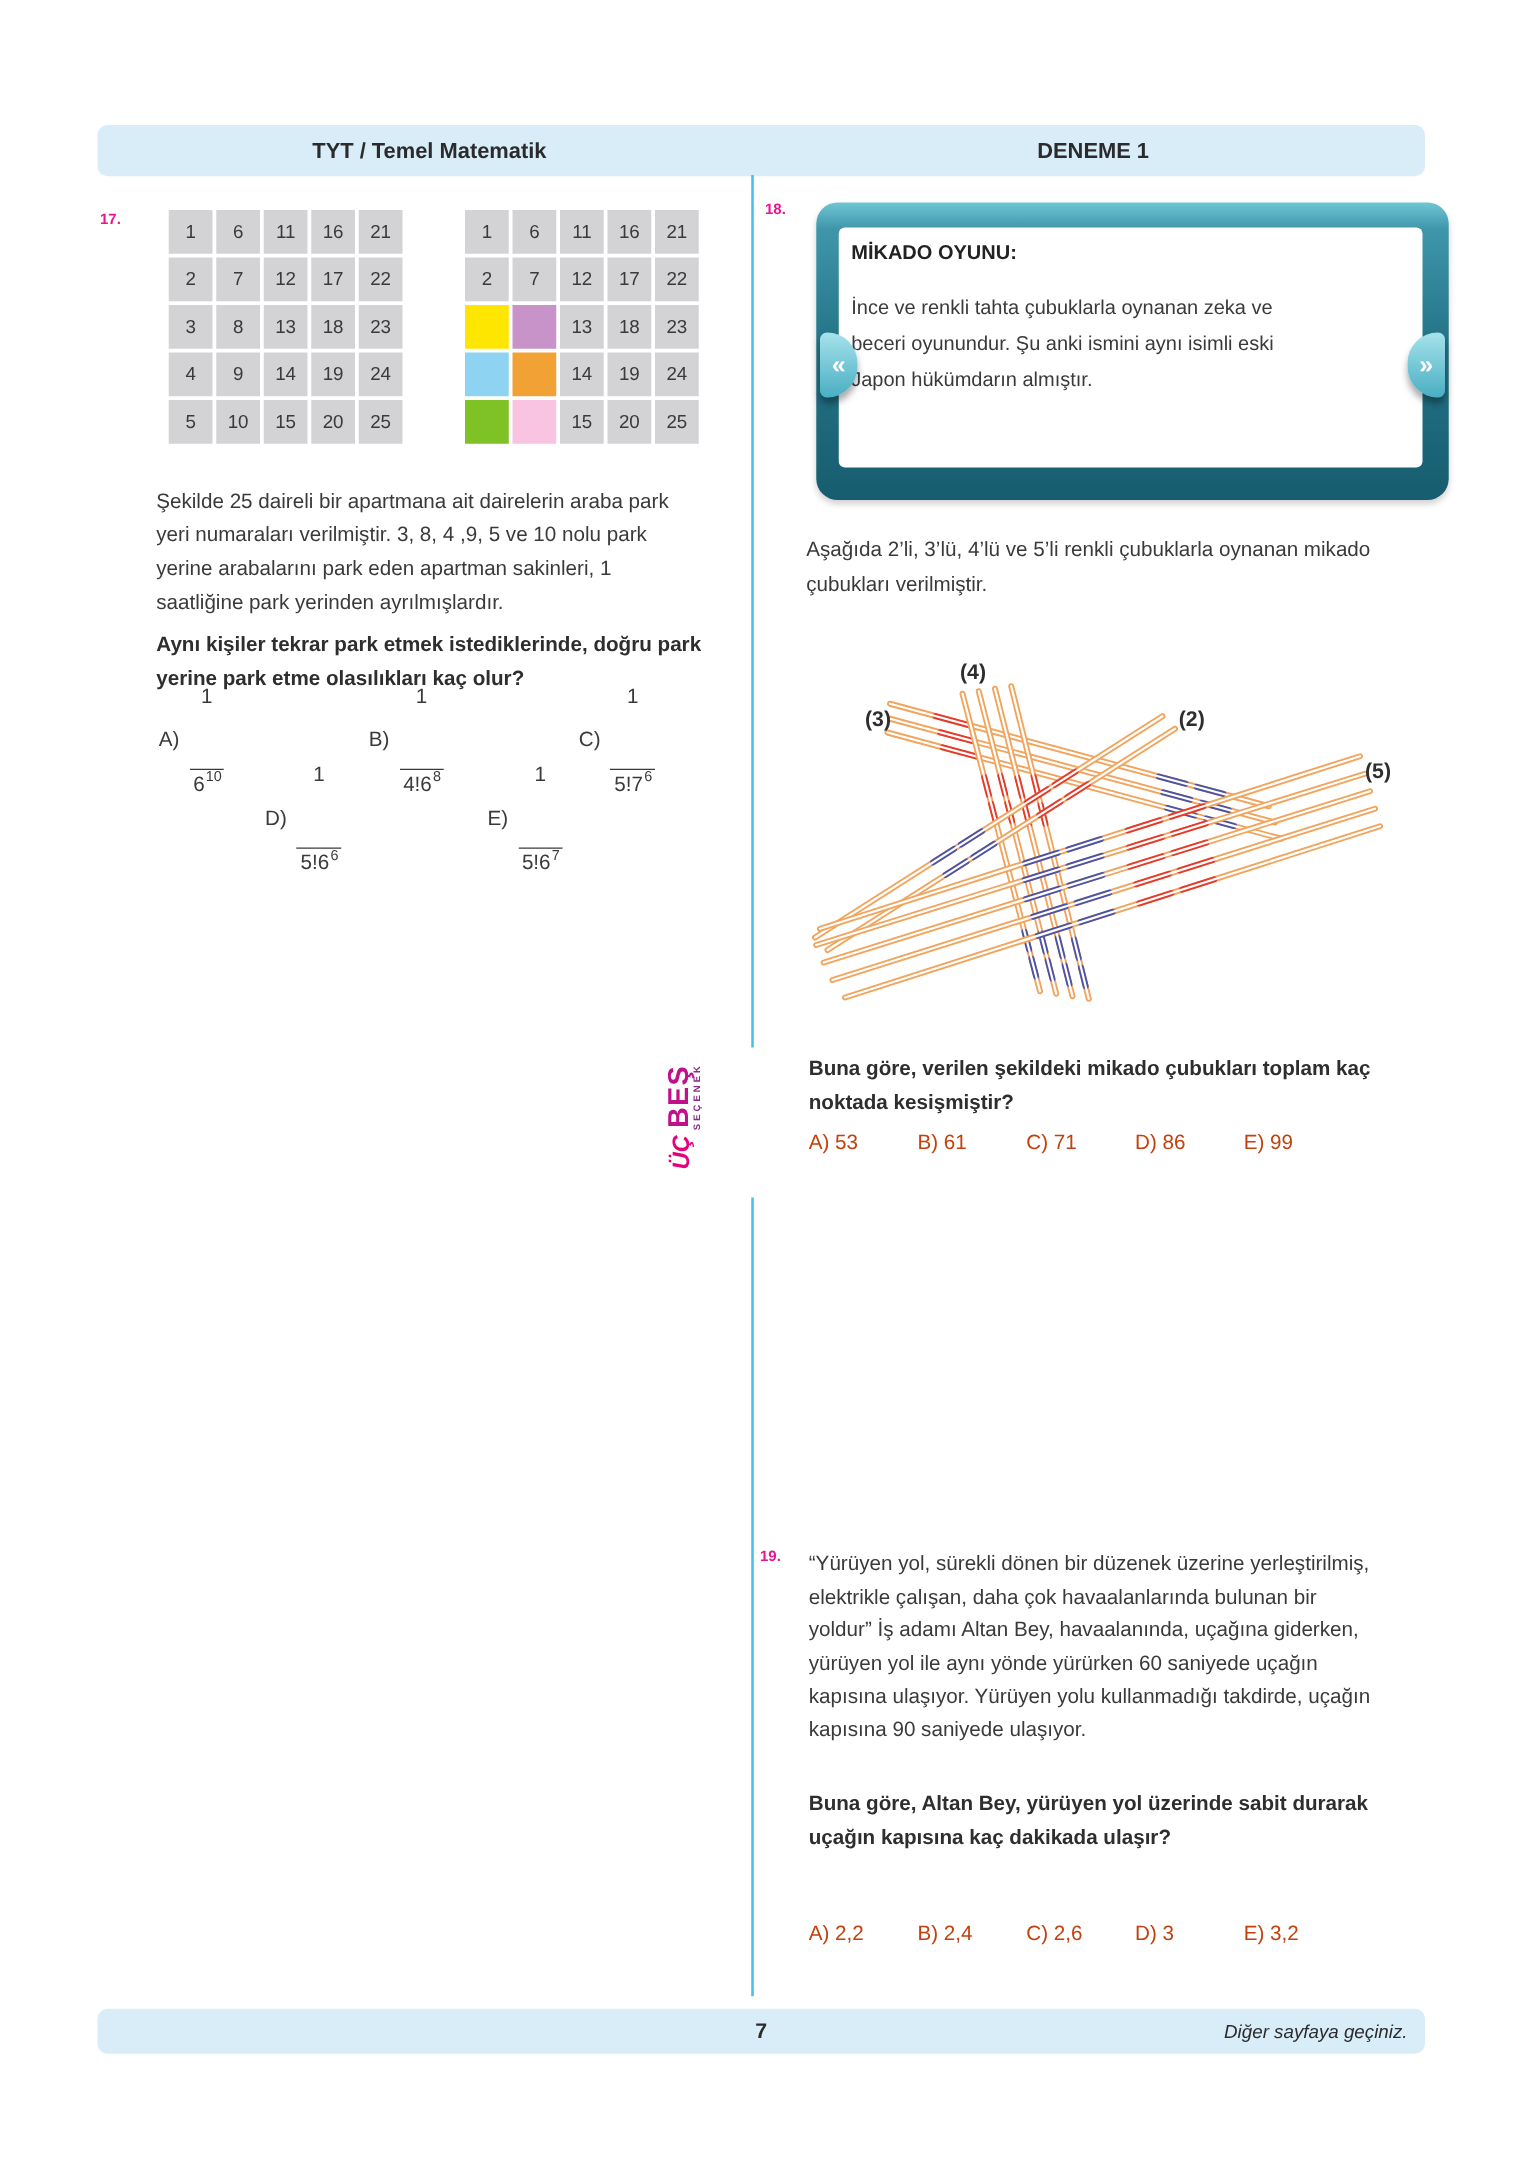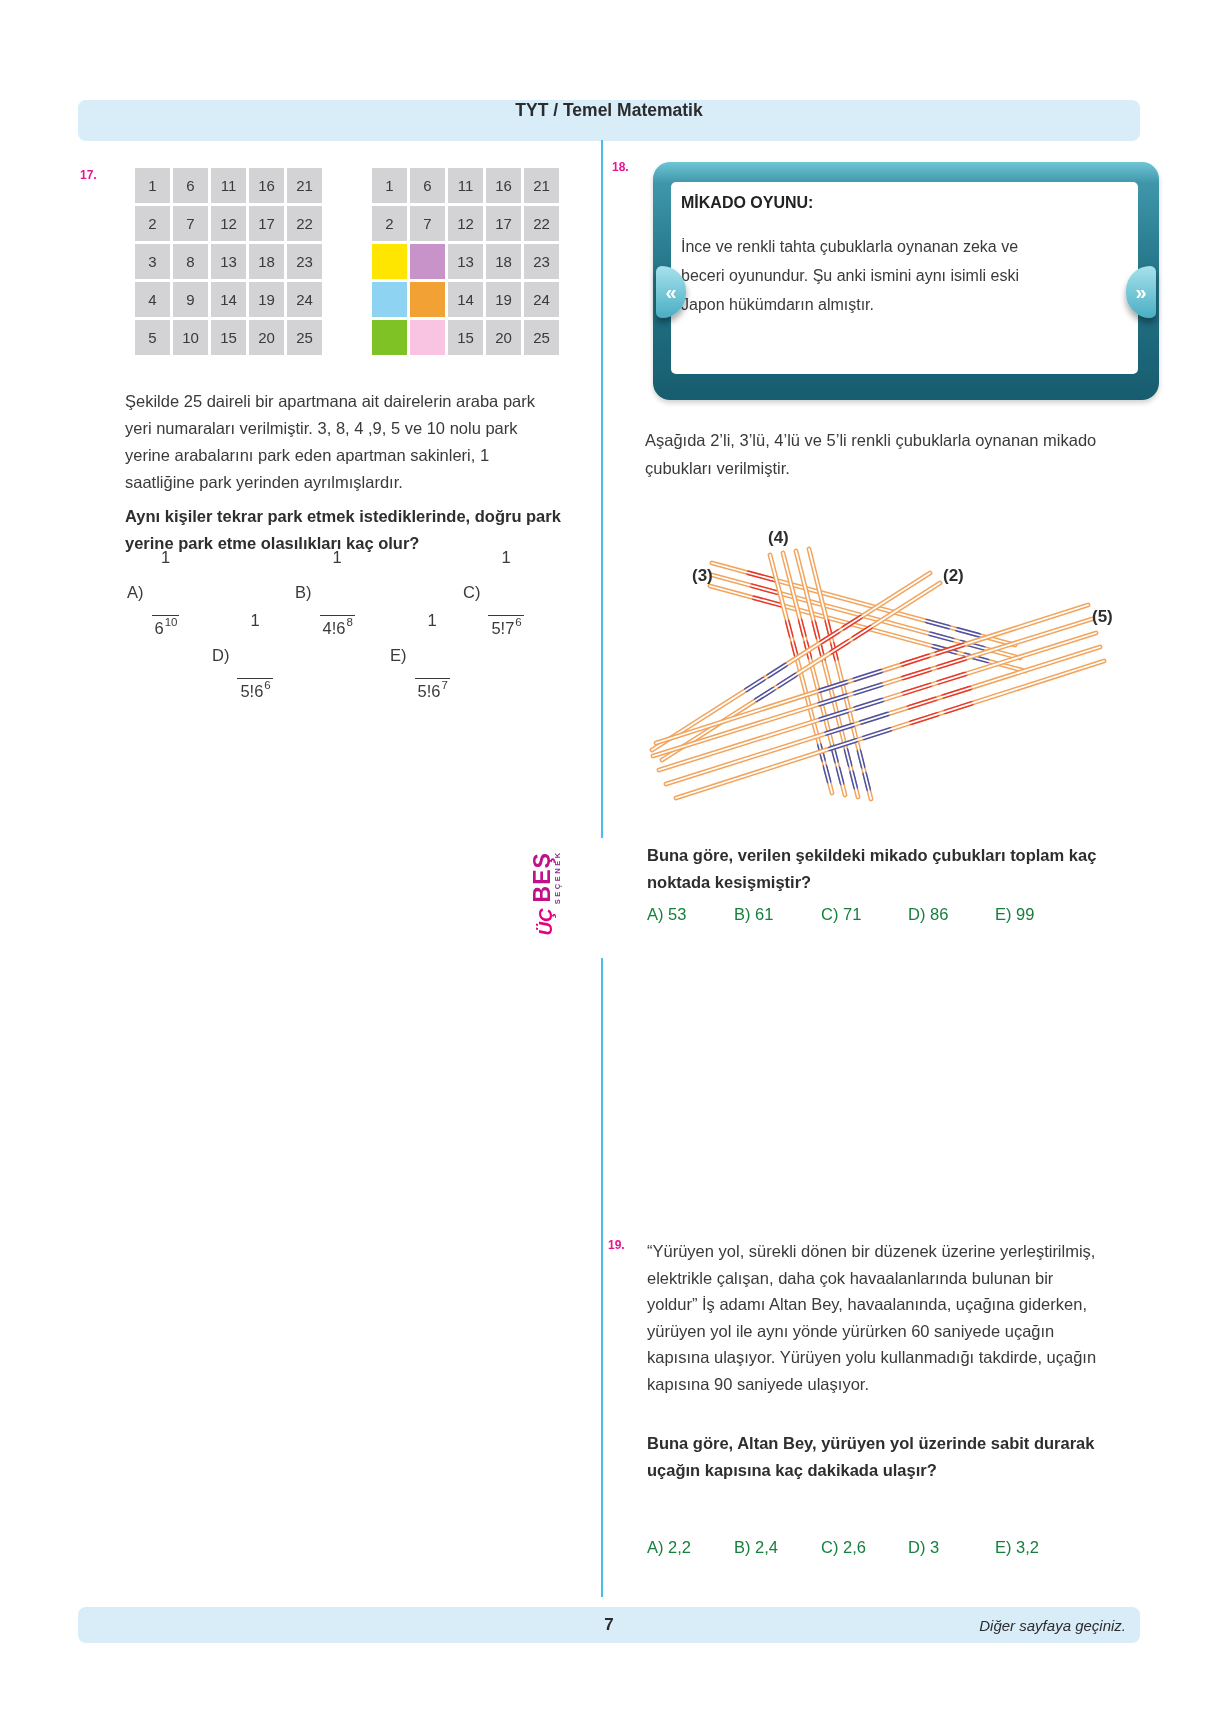--- a/index.html
+++ b/index.html
@@ -1,20 +1,20 @@
 <!DOCTYPE html>
 <html><head>
 <meta charset="utf-8">
 <style>
   html,body{margin:0;padding:0;background:#fff;}
   .page{position:relative;width:1218px;height:1729px;background:#ffffff;overflow:hidden;
         font-family:"Liberation Sans",sans-serif;color:#3a3a3c;}
   
   .bar{position:absolute;left:78px;width:1062px;background:#d8edf8;border-radius:8px;}
-  .header{top:100px;height:41px;display:flex;align-items:center;flex-direction:column;}
+  .header{top:100px;height:41px;display:flex;align-items:center;}
   .header .half{flex:1;text-align:center;font-weight:bold;font-size:17.5px;color:#2b2b2d;}
   .footer{top:1607px;height:36px;display:flex;align-items:center;}
   .footer .pageno{position:absolute;left:0;right:0;text-align:center;font-weight:bold;font-size:17px;color:#2b2b2d;}
   .footer .note{position:absolute;right:14px;font-style:italic;font-size:15px;color:#2b2b2d;}
   
   .divider{position:absolute;left:601px;width:2px;background:#45bfe8;}
   .div-top{top:140px;height:698px;}
   .div-bottom{top:958px;height:639px;}
   
   .qnum{position:absolute;font-weight:bold;font-size:12px;color:#eb1390;}
@@ -26,21 +26,21 @@
   .gcell{background:#d3d3d5;display:flex;align-items:center;justify-content:center;
          font-size:15px;color:#3a3a3c;}
   
   .q17opts{position:absolute;left:127px;top:548px;width:420px;height:130px;}
   .fopt{position:absolute;display:flex;align-items:center;gap:8px;font-size:16.5px;color:#3a3a3c;}
   .frac{display:inline-flex;flex-direction:column;align-items:center;line-height:1.15;}
   .frac .num{padding:0 4px;}
   .frac .den{border-top:1.6px solid #3a3a3c;padding:1px 3px 0 3px;margin-top:48px;}
   .frac sup{font-size:11.5px;position:relative;top:-1px;left:1px;}
   
-  .soptrow{position:absolute;font-size:16.5px;color:#15803d;white-space:nowrap;}
+  .soptrow{position:absolute;font-size:16.5px;color:#c2410c;white-space:nowrap;}
   .sopt{display:inline-block;width:87px;}
   .sopt:last-child{width:auto;}
   
   .mikado-box{position:absolute;left:653px;top:162px;width:506px;height:238px;border-radius:17px;
       background:linear-gradient(180deg,#6ec5d4 0%,#3f96aa 9%,#257689 45%,#175c6f 100%);
       box-shadow:0 3px 5px rgba(0,0,0,0.18);}
   .mikado-inner{position:absolute;left:18px;top:20px;right:21px;bottom:26px;background:#ffffff;
       border-radius:5px;padding:12px 20px 0 10px;}
   .mikado-title{font-weight:bold;font-size:16px;color:#222;margin-bottom:20px;}
   .mikado-text{font-size:16px;line-height:29px;color:#3a3a3c;width:360px;}
@@ -60,20 +60,21 @@
   .brand-bes{font-weight:bold;font-size:23px;letter-spacing:1px;color:#c0108a;}
   .brand-secenek{font-size:7.5px;letter-spacing:2.5px;color:#8a2b8c;font-weight:bold;}
 </style>
 </head>
 <body>
 
 <div class="page">
 
   <div class="bar header">
     <span class="half">TYT / Temel Matematik</span>
+    <span class="half">DENEME 1</span>
   </div>
 
   <div class="divider div-top"></div>
   <div class="divider div-bottom"></div>
 
   <div class="qnum" style="left:80px;top:168px;">17.</div>
   <div class="pgrid" style="left:135px;top:168px;">
       <div class="gcell">1</div>
       <div class="gcell">6</div>
       <div class="gcell">11</div>

